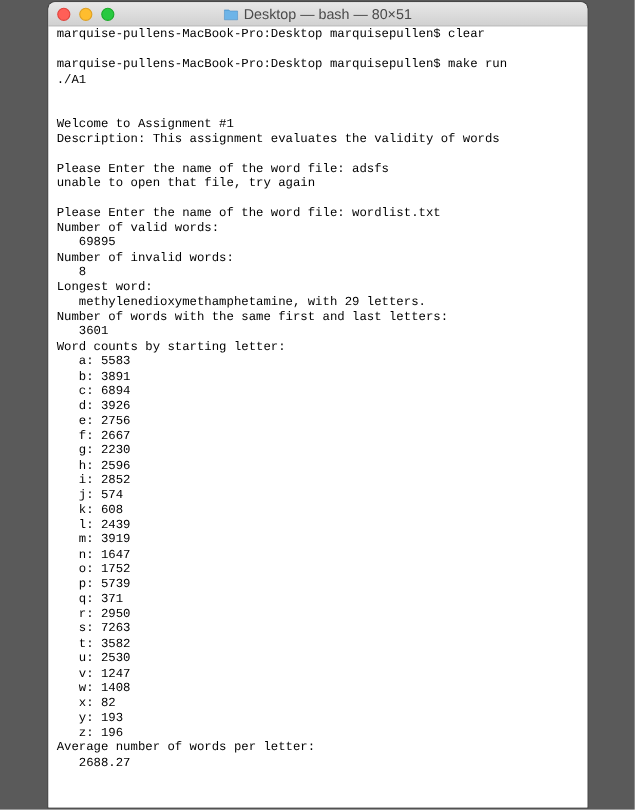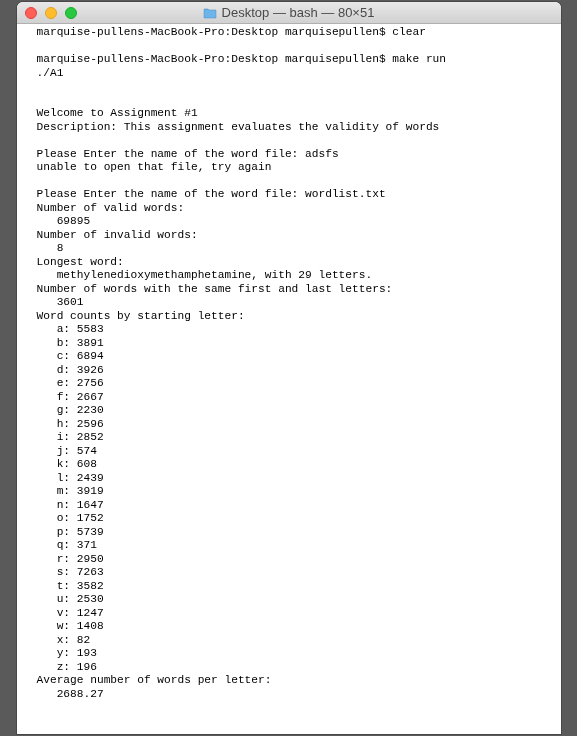--- a/index.html
+++ b/index.html
@@ -9,21 +9,21 @@
     }
     body {
       background: #5a5a5a;
       font-family: Monaco, Menlo, "Courier New", monospace;
       display: flex;
       justify-content: center;
       align-items: flex-start;
       padding: 2px;
     }
     .window {
-      width: 544px;
+      width: 490px;
       height: 732px;
       background: #ffffff;
       border-radius: 6px 6px 0 0;
       overflow: hidden;
       box-shadow: 0 0 0 1px rgba(0,0,0,0.2);
       display: flex;
       flex-direction: column;
     }
     .titlebar {
       height: 22px;
@@ -66,21 +66,21 @@
       font-family: -apple-system, "Helvetica Neue", Arial, sans-serif;
       font-size: 13px;
       color: #4a4a4a;
     }
     .terminal {
       flex: 1;
       background: #ffffff;
       color: #000000;
       font-size: 11.2px;
       line-height: 13.5px;
-      padding: 2px 20px;
+      padding: 2px 8px;
       overflow: hidden;
       white-space: pre;
       font-family: Monaco, Menlo, "Courier New", monospace;
     }
   </style>
 </head>
 <body>
 
 <div class="window">
   <div class="titlebar">

